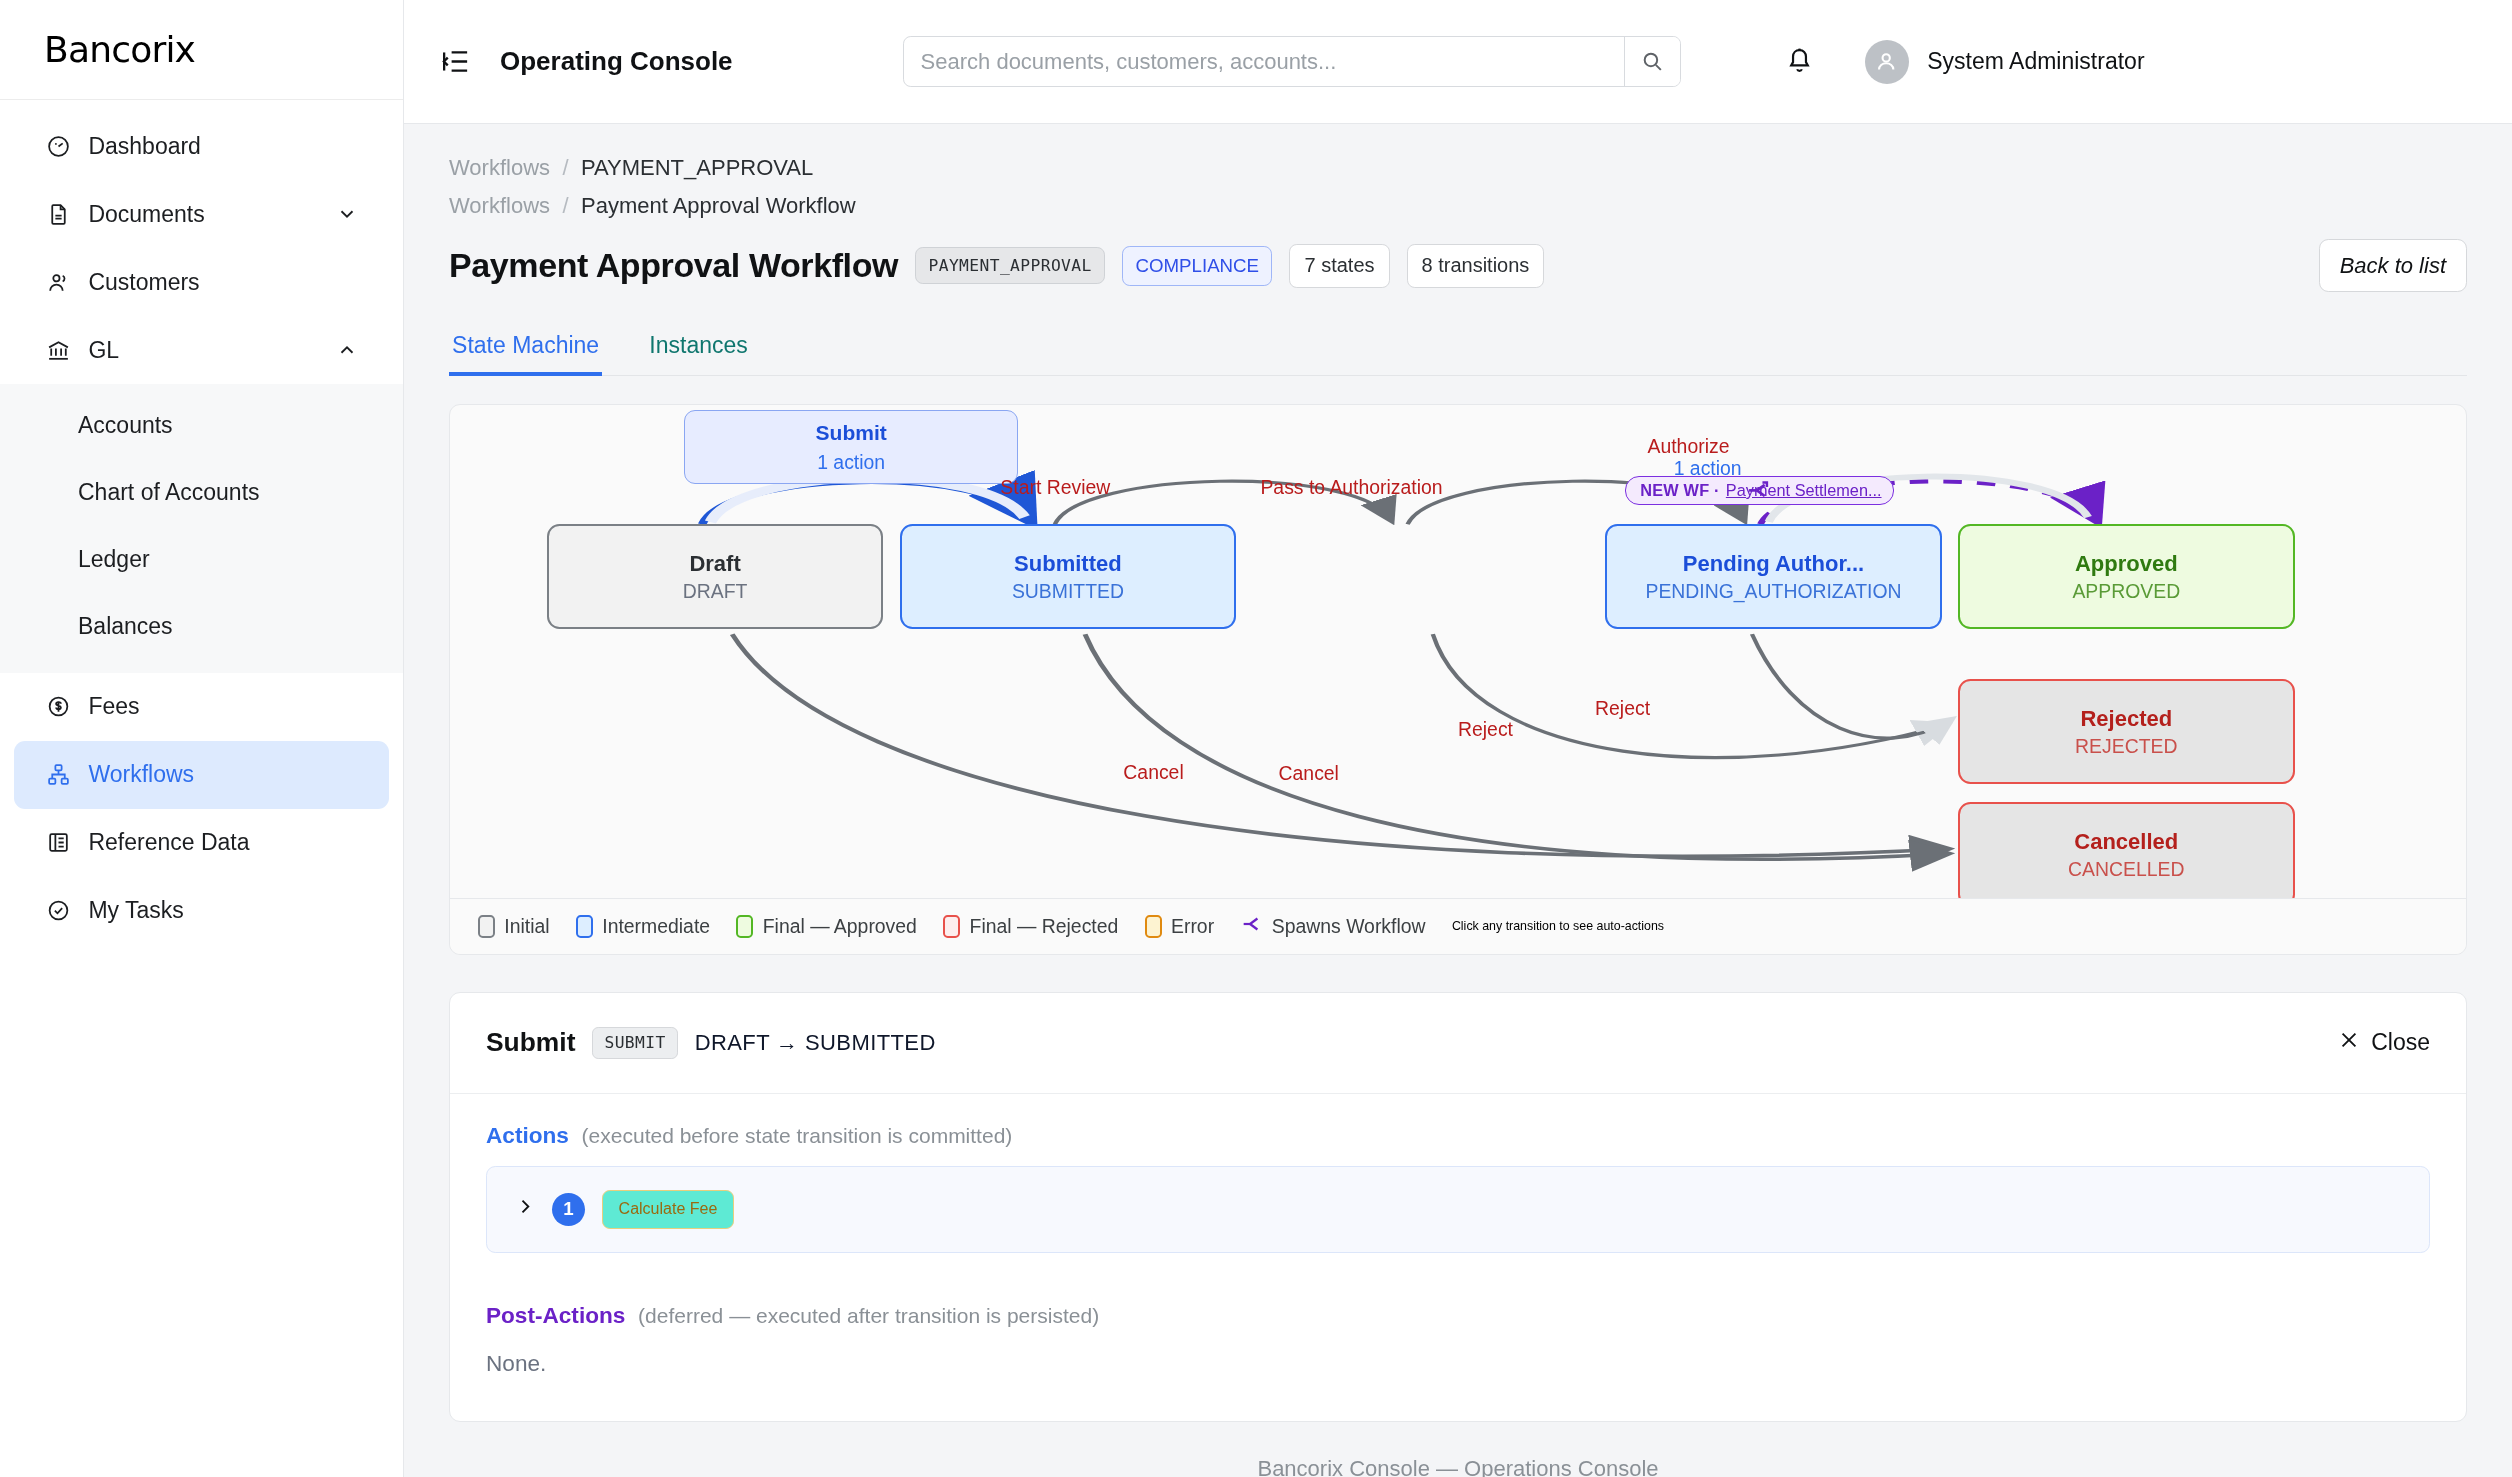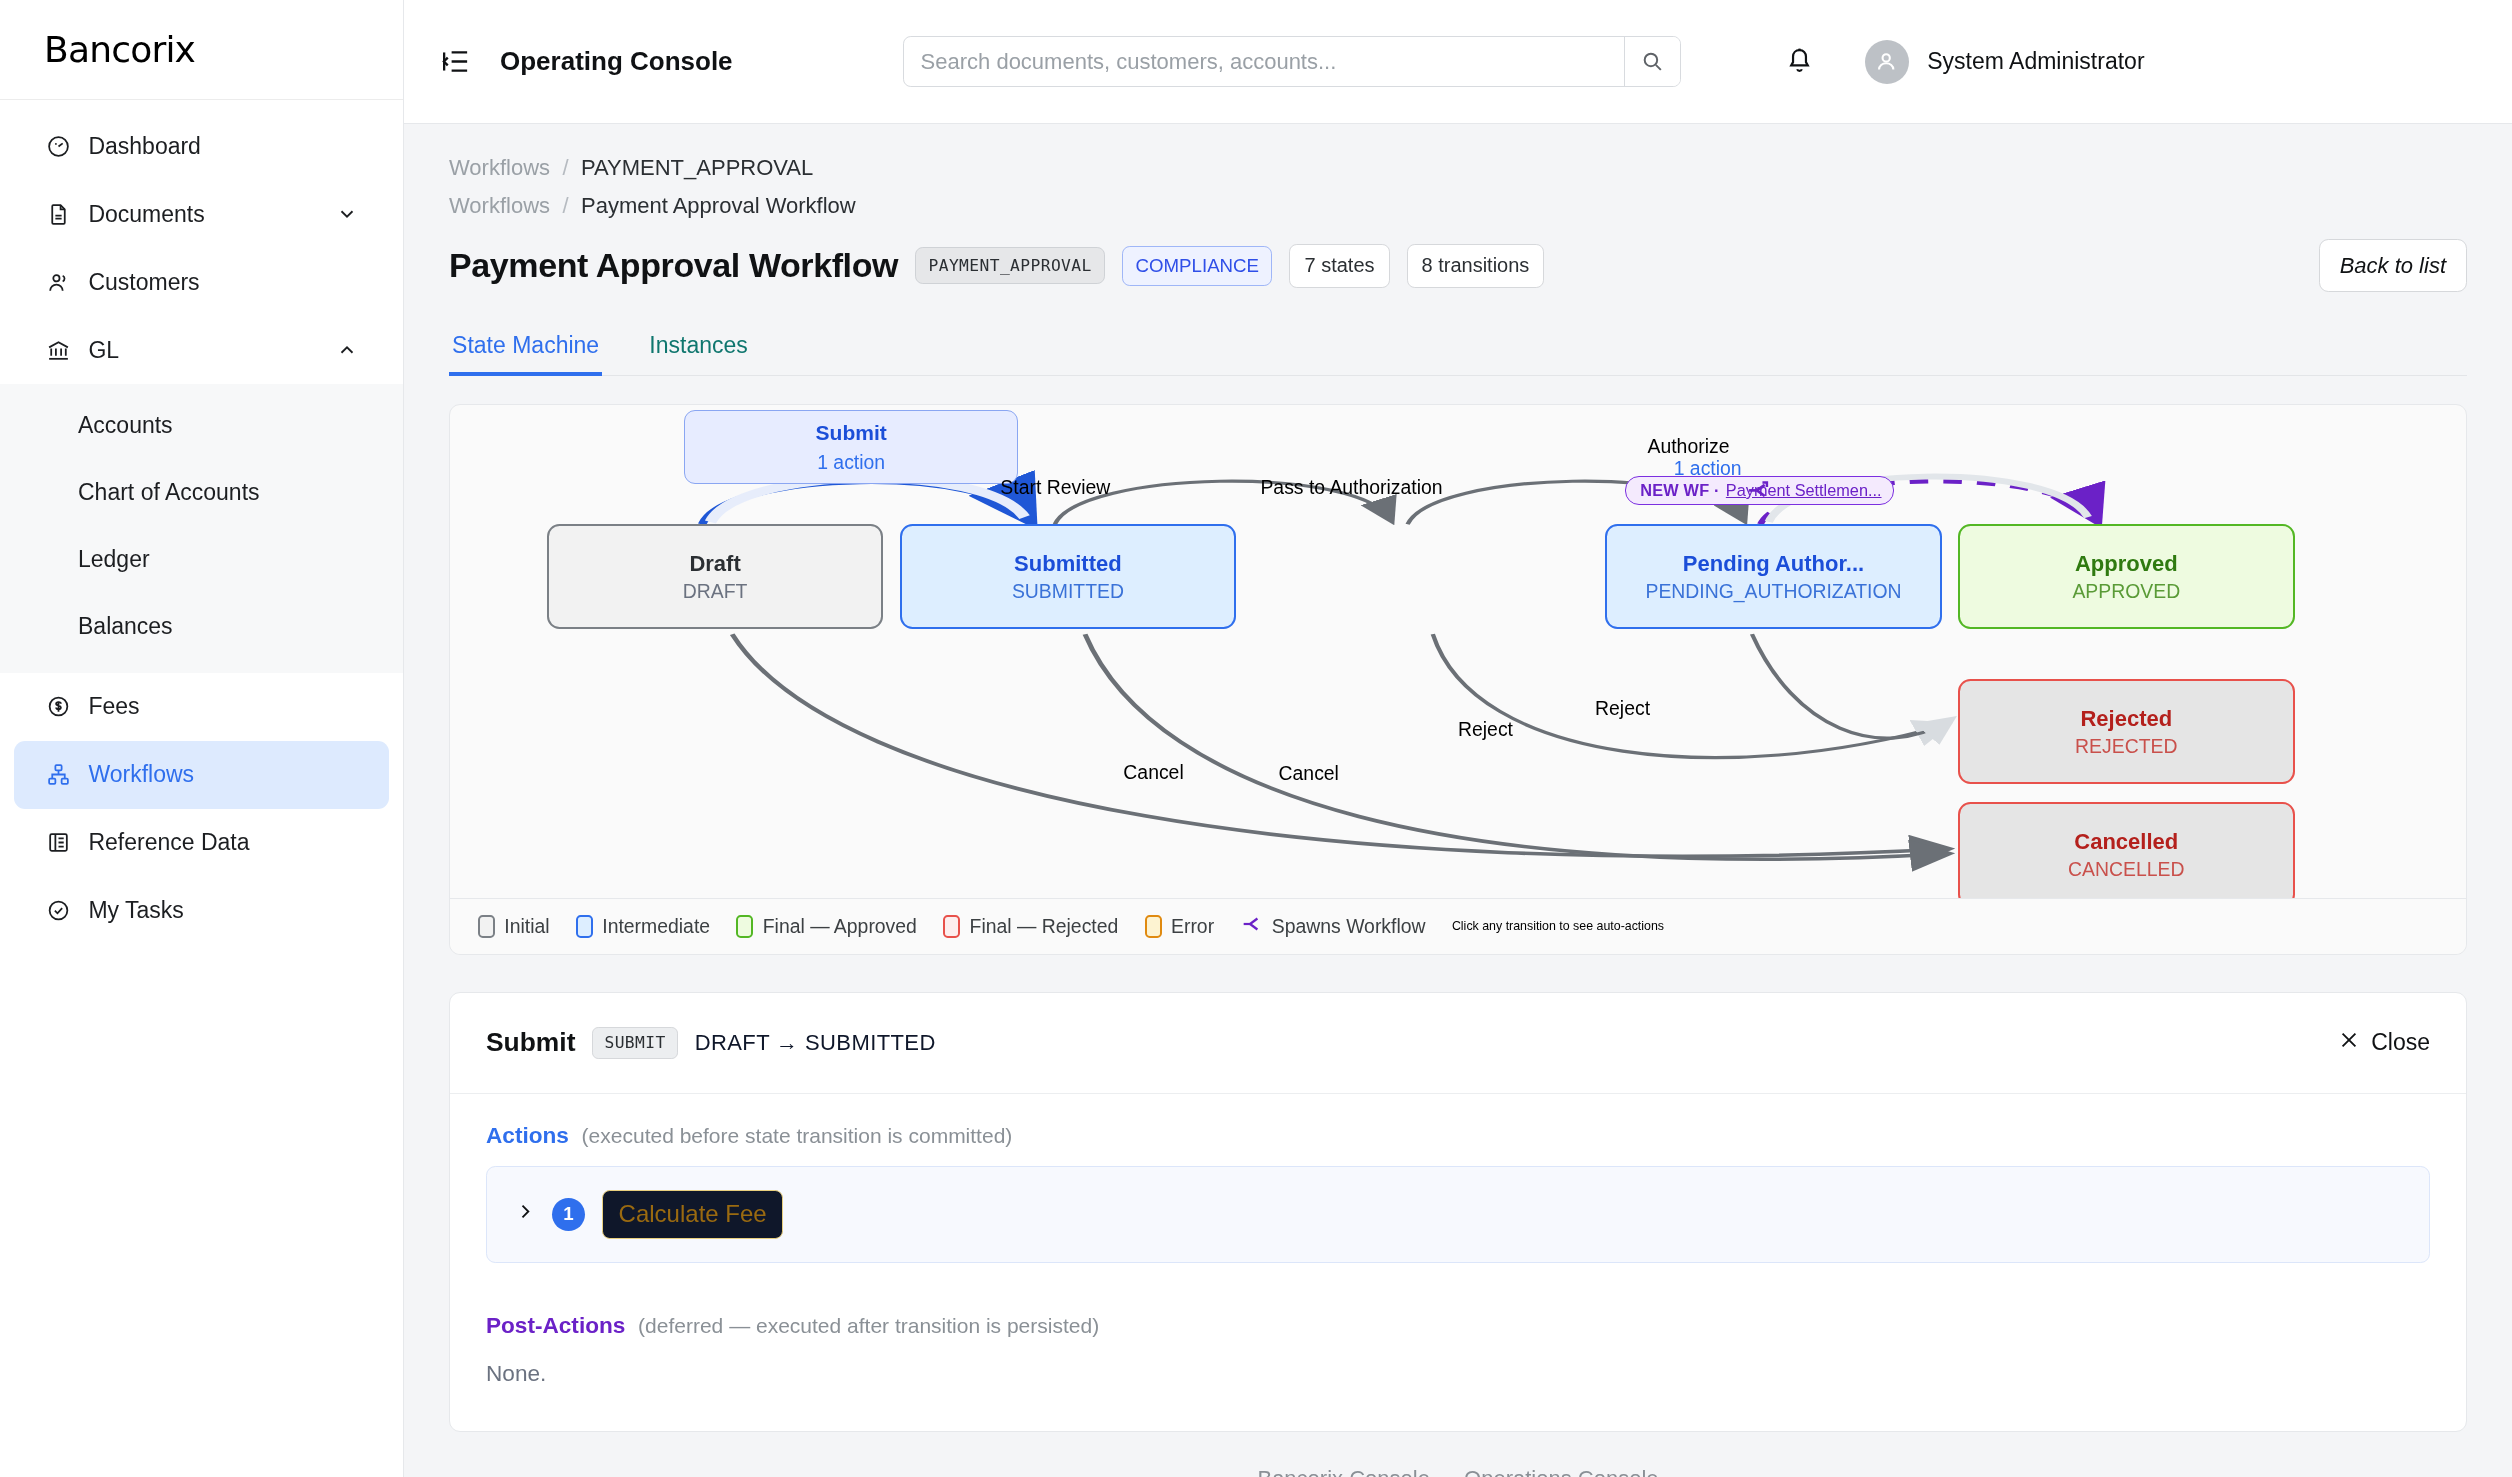--- a/index.html
+++ b/index.html
@@ -119,21 +119,21 @@
   .node .n-code { font-size: 19.4px; margin-top: 4.7px; line-height: 1.1; }
   .node.initial { background:#f2f2f2; border:2.3px solid #7b8086; }
   .node.initial .n-title { color:#2b2f33; } .node.initial .n-code { color:#6b7280; }
   .node.inter { background:#ddeeff; border:2.3px solid #2f6fed; }
   .node.inter .n-title { color:#1b4ed8; } .node.inter .n-code { color:#3a72d8; }
   .node.ok { background:#eefbe0; border:2.3px solid #53b724; }
   .node.ok .n-title { color:#2f7a10; } .node.ok .n-code { color:#5a9b37; }
   .node.bad { background:#e5e5e5; border:2.3px solid #e8514b; }
   .node.bad .n-title { color:#b4201c; } .node.bad .n-code { color:#c9504b; }
 
-  .edge-label { position:absolute; font-size:19.4px; color:#000000; white-space:nowrap; }
+  .edge-label { position:absolute; font-size:19.4px; color:#b91c1c; white-space:nowrap; }
   .tip-box {
     position:absolute; background:#e7ecff; border:1.6px solid #8aa6f2; border-radius:11px;
     display:flex; flex-direction:column; align-items:center; justify-content:center;
   }
   .tip-box .t1 { font-size:21px; font-weight:700; color:#1b4ed8; }
   .tip-box .t2 { font-size:19.4px; color:#2f6fed; margin-top:6.2px; }
   .act-count { position:absolute; font-size:19.4px; color:#2f6fed; white-space:nowrap; }
   .spawn-badge {
     position:absolute; display:flex; align-items:center; gap:6.2px;
     background:#f4eafd; border:1.6px solid #7b2fe0; border-radius:14px;
@@ -177,22 +177,22 @@
   .actions-box {
     margin-top:17px; background:#f7f9fe; border:0.8px solid #dce6fa; border-radius:9.3px;
     padding:23px 28px; display:flex; align-items:center; gap:17px;
   }
   .chev-r { font-size:23px; color:#101214; cursor:pointer; }
   .num-badge {
     width:33px; height:33px; border-radius:50%; background:#2f6fed; color:#fff;
     display:flex; align-items:center; justify-content:center; font-size:18.7px; font-weight:600;
   }
   .act-chip {
-    background:#0f172a; border:0.8px solid #e8cf7e; border-radius:7.8px;
-    padding:9.3px 15.6px; font-size:24px; color:#9a6a10; cursor:pointer;
+    background:#5eead4; border:0.8px solid #e8cf7e; border-radius:7.8px;
+    padding:9.3px 15.6px; font-size:16px; color:#9a6a10; cursor:pointer;
   }
   .post-row { margin-top:50px; }
   .none-txt { margin-top:22px; font-size:22.6px; color:#6b7280; }
 
   .footer {
     text-align:center; font-size:22px; color:#8a9096; padding:34px 0 0 0;
   }
 </style>
 </head>
 <body>

